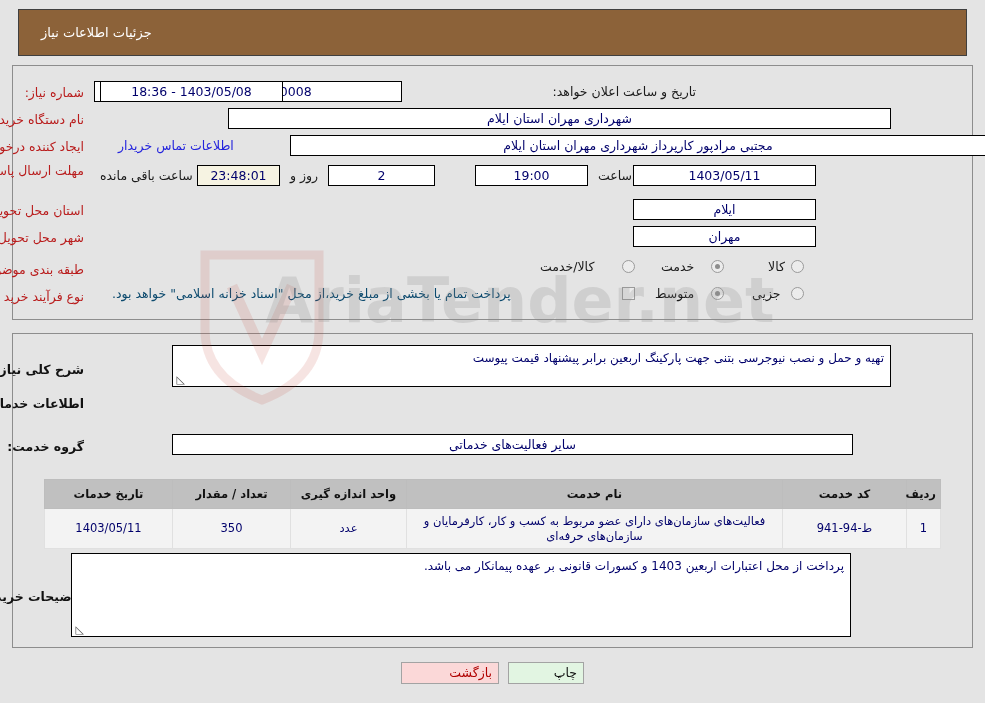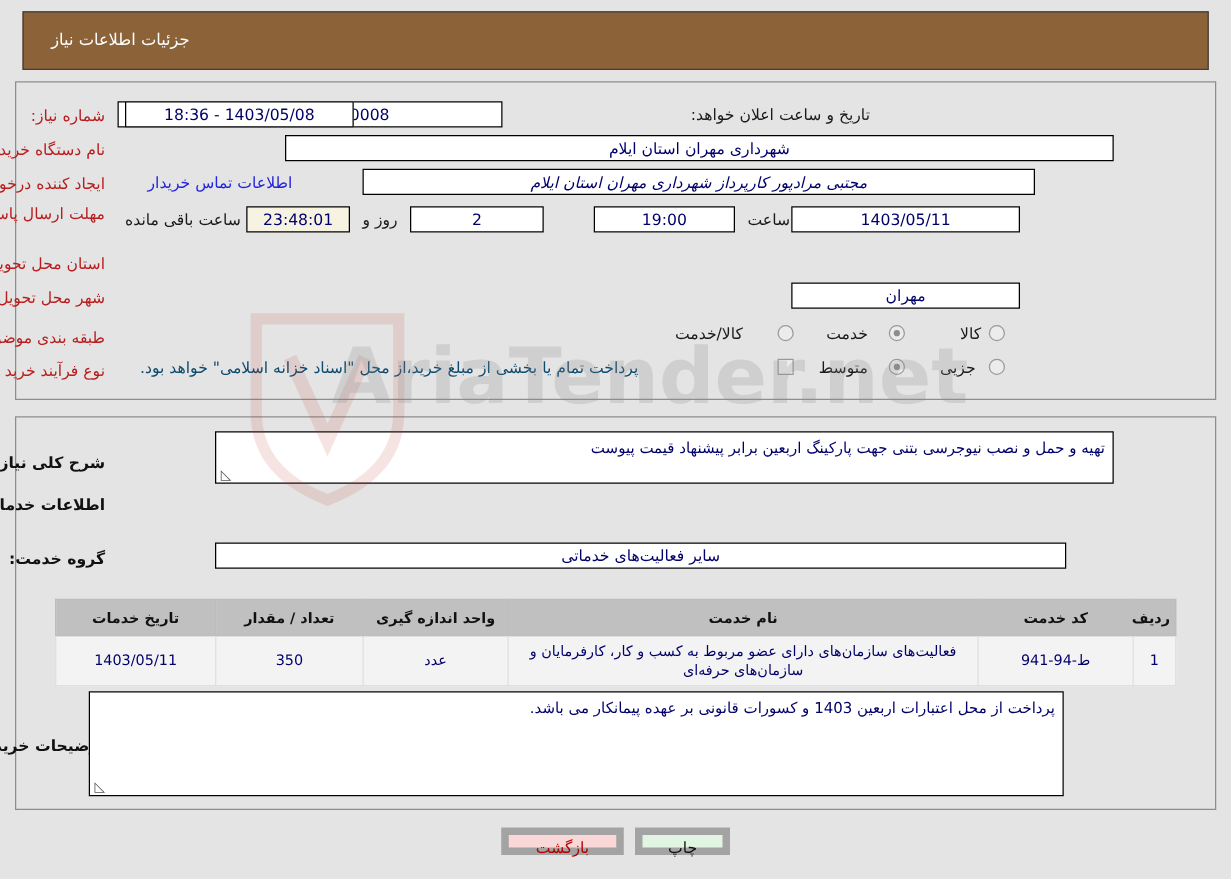--- a/index.html
+++ b/index.html
@@ -183,24 +183,24 @@
     height: 40px;
     padding: 3px 6px;
     text-align: center;
     font-size: 11.5px;
     line-height: 15px;
   }
   
   .btn {
     position: absolute;
     height: 22px;
-    border: 6px solid #a3a3a3;
+    border: 1px solid #a3a3a3;
     font-size: 12.5px;
     line-height: 20px;
-    text-align: center;
+    text-align: right;
     color: #111;
     cursor: pointer;
     padding: 0 6px;
   }
   #btn-print { left: 508px; top: 662px; width: 76px; background: #e2f5e2; }
   #btn-back  { left: 401px; top: 662px; width: 98px; background: #fbd8d8; color: #b00000; }
 </style>
 </head>
 <body>
 
@@ -223,33 +223,34 @@
   <div class="field-label" style="right:901px; top:85px;">شماره نیاز:</div>
   <div class="txtbox" style="right:583px; top:81px; width:308px;">1103004896000008</div>
 
   <div class="inline-label" style="right:289px; top:81px;">تاریخ و ساعت اعلان خواهد:</div>
   <div class="txtbox" style="right:703px; top:81px; width:183px; left:100px; right:auto;">1403/05/08 - 18:36</div>
 
   <div class="field-label" style="right:901px; top:112px;">نام دستگاه خریدار:</div>
   <div class="txtbox rtl-right" style="left:228px; top:108px; width:663px;">شهرداری مهران استان ایلام</div>
 
   <div class="field-label" style="right:901px; top:139px;">ایجاد کننده درخواست:</div>
-  <div class="txtbox rtl-right" style="left:290px; top:135px; width:538px;font-style:italic;">مجتبی مرادپور کارپرداز شهرداری مهران استان ایلام</div>
+  <div class="txtbox rtl-right" style="left:290px; top:135px; width:696px;">مجتبی مرادپور کارپرداز شهرداری مهران استان ایلام</div>
   <div class="link" style="left:118px; top:135px;">اطلاعات تماس خریدار</div>
 
   <div class="field-label" style="right:901px; top:163px; line-height:16px; text-align:right;">مهلت ارسال پاسخ: تا تاریخ:</div>
   <div class="txtbox" style="left:633px; top:165px; width:183px;">1403/05/11</div>
   <div class="inline-label" style="left:598px; top:165px;">ساعت</div>
   <div class="txtbox" style="left:475px; top:165px; width:113px;">19:00</div>
   <div class="txtbox" style="left:328px; top:165px; width:107px;">2</div>
   <div class="inline-label" style="left:290px; top:165px;">روز و</div>
   <div class="txtbox beige" style="left:197px; top:165px; width:83px;">23:48:01</div>
   <div class="inline-label" style="left:100px; top:165px;">ساعت باقی مانده</div>
 
   <div class="field-label" style="right:901px; top:203px;">استان محل تحویل:</div>
+  <div class="txtbox rtl-right" style="left:633px; top:199px; width:183px;">ایلام</div>
 
   <div class="field-label" style="right:901px; top:230px;">شهر محل تحویل:</div>
   <div class="txtbox rtl-right" style="left:633px; top:226px; width:183px;">مهران</div>
 
   <div class="field-label" style="right:901px; top:262px;">طبقه بندی موضوعی:</div>
 
   <div class="radio" style="left:791px; top:260px;"></div>
   <div class="radio-label" style="left:768px; top:260px;">کالا</div>
 
   <div class="radio checked" style="left:711px; top:260px;"></div>

